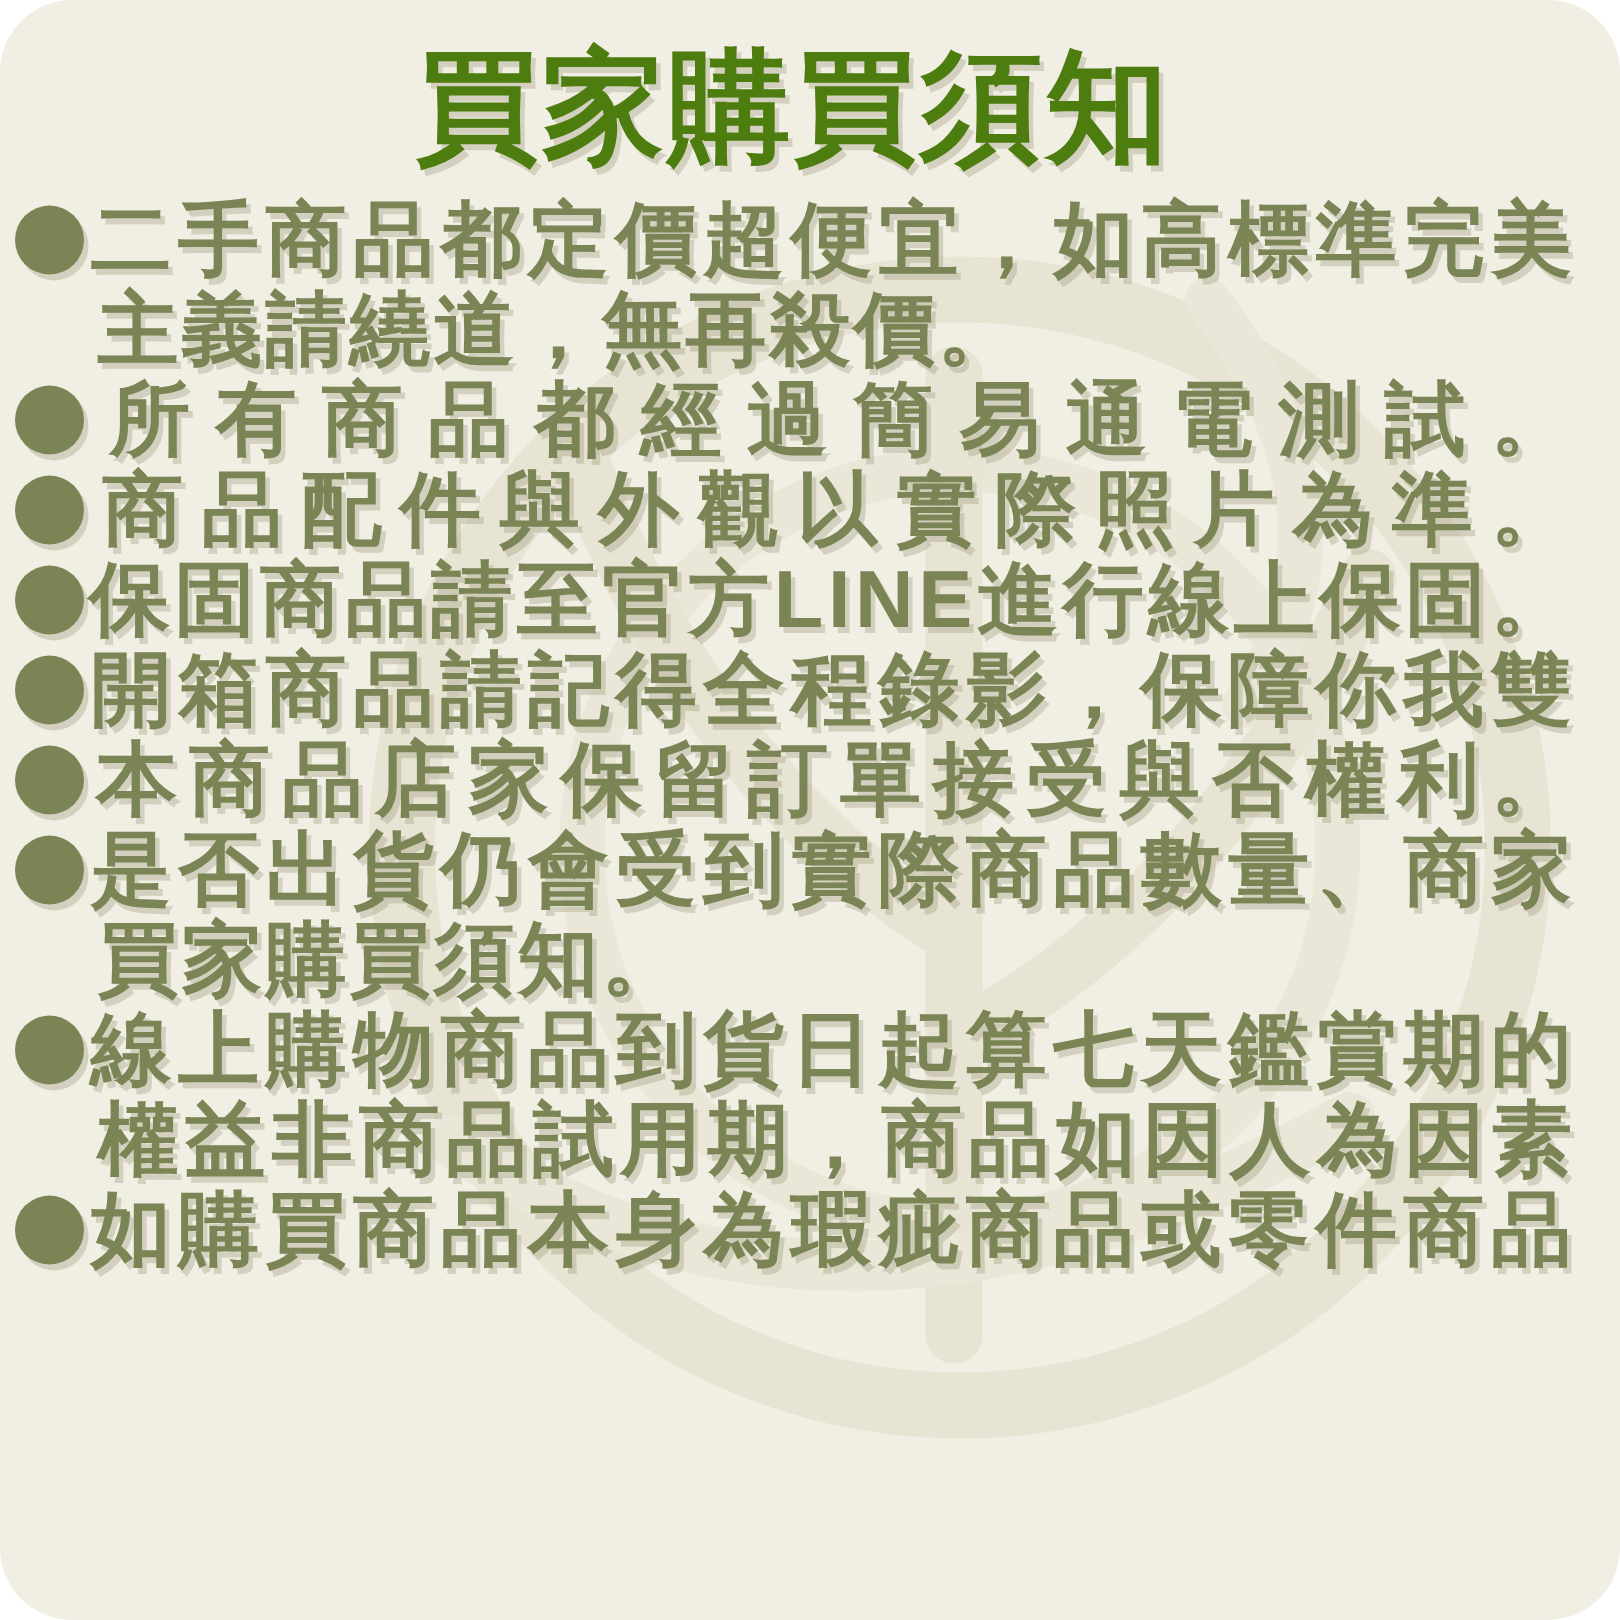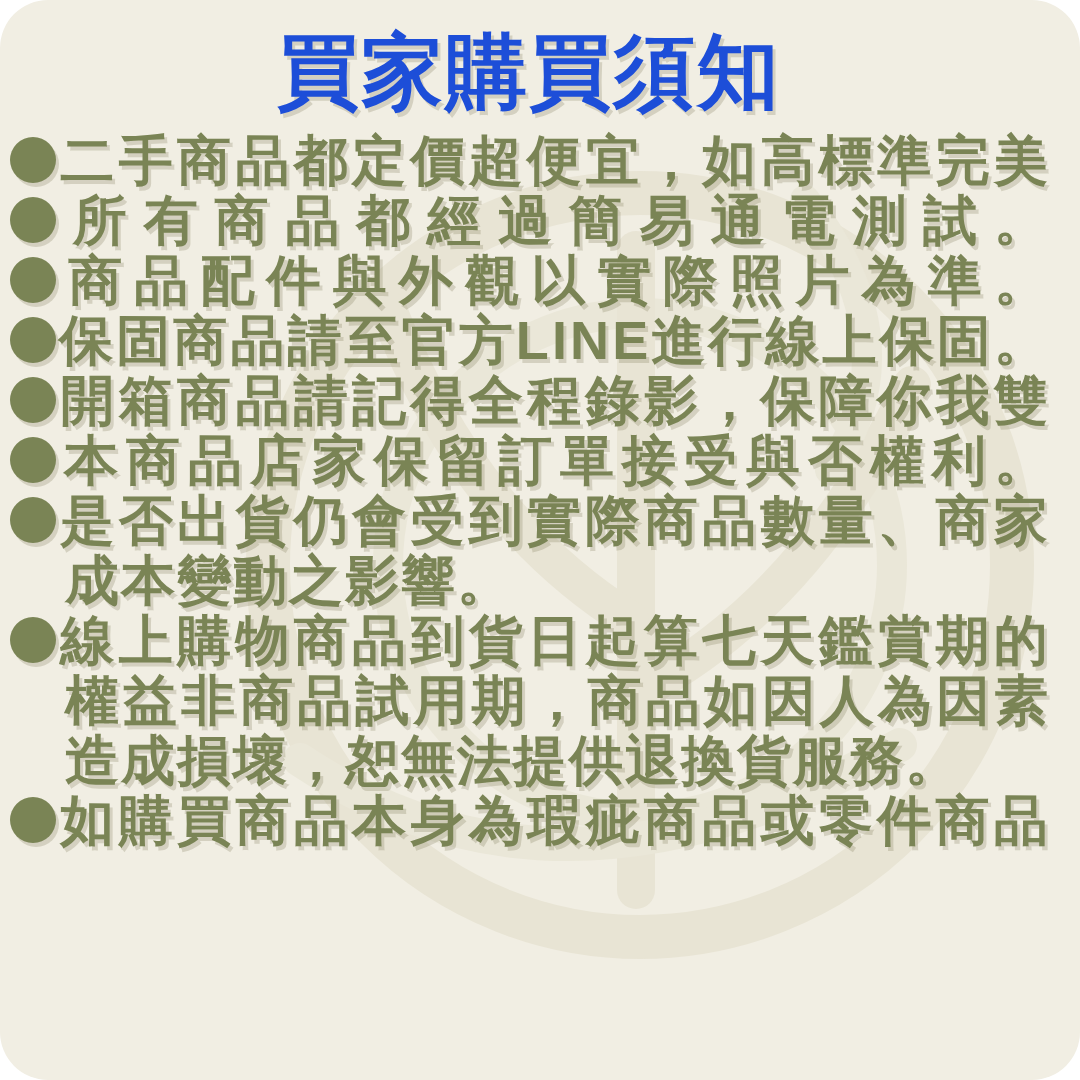--- a/index.html
+++ b/index.html
@@ -28,21 +28,21 @@
   .content {
     position: relative;
     padding: 26px 32px 0 10px;
   }
   .title {
     margin: 0;
     text-align: center;
     font-size: 82px;
     line-height: 92px;
     font-weight: bold;
-    color: #1d4ed8;
+    color: #4d7c0f;
     letter-spacing: 2px;
     text-shadow: 3px 4px 0 rgba(109,103,70,0.22);
   }
   .notice-body {
     margin-top: 12px;
     color: #7a8455;
     font-weight: bold;
     font-size: 54px;
   }
   .line {
@@ -96,20 +96,23 @@
             <span class="ch">便</span>
             <span class="ch">宜</span>
             <span class="ch">，</span>
             <span class="ch">如</span>
             <span class="ch">高</span>
             <span class="ch">標</span>
             <span class="ch">準</span>
             <span class="ch">完</span>
             <span class="ch">美</span>
           </div>
+          <div class="line indent">
+            <span class="txt">主義請繞道，無再殺價。</span>
+          </div>
           <div class="line fill">
             <span class="bullet"></span>
             <span class="ch">所</span>
             <span class="ch">有</span>
             <span class="ch">商</span>
             <span class="ch">品</span>
             <span class="ch">都</span>
             <span class="ch">經</span>
             <span class="ch">過</span>
             <span class="ch">簡</span>
@@ -213,21 +216,21 @@
             <span class="ch">際</span>
             <span class="ch">商</span>
             <span class="ch">品</span>
             <span class="ch">數</span>
             <span class="ch">量</span>
             <span class="ch">、</span>
             <span class="ch">商</span>
             <span class="ch">家</span>
           </div>
           <div class="line indent">
-            <span class="txt">成本變動之影響。</span>
+            <span class="txt">買家購買須知。</span>
           </div>
           <div class="line fill">
             <span class="bullet"></span>
             <span class="ch">線</span>
             <span class="ch">上</span>
             <span class="ch">購</span>
             <span class="ch">物</span>
             <span class="ch">商</span>
             <span class="ch">品</span>
             <span class="ch">到</span>
@@ -254,23 +257,20 @@
             <span class="ch">，</span>
             <span class="ch">商</span>
             <span class="ch">品</span>
             <span class="ch">如</span>
             <span class="ch">因</span>
             <span class="ch">人</span>
             <span class="ch">為</span>
             <span class="ch">因</span>
             <span class="ch">素</span>
           </div>
-          <div class="line indent">
-            <span class="txt">造成損壞，恕無法提供退換貨服務。</span>
-          </div>
           <div class="line fill">
             <span class="bullet"></span>
             <span class="ch">如</span>
             <span class="ch">購</span>
             <span class="ch">買</span>
             <span class="ch">商</span>
             <span class="ch">品</span>
             <span class="ch">本</span>
             <span class="ch">身</span>
             <span class="ch">為</span>

